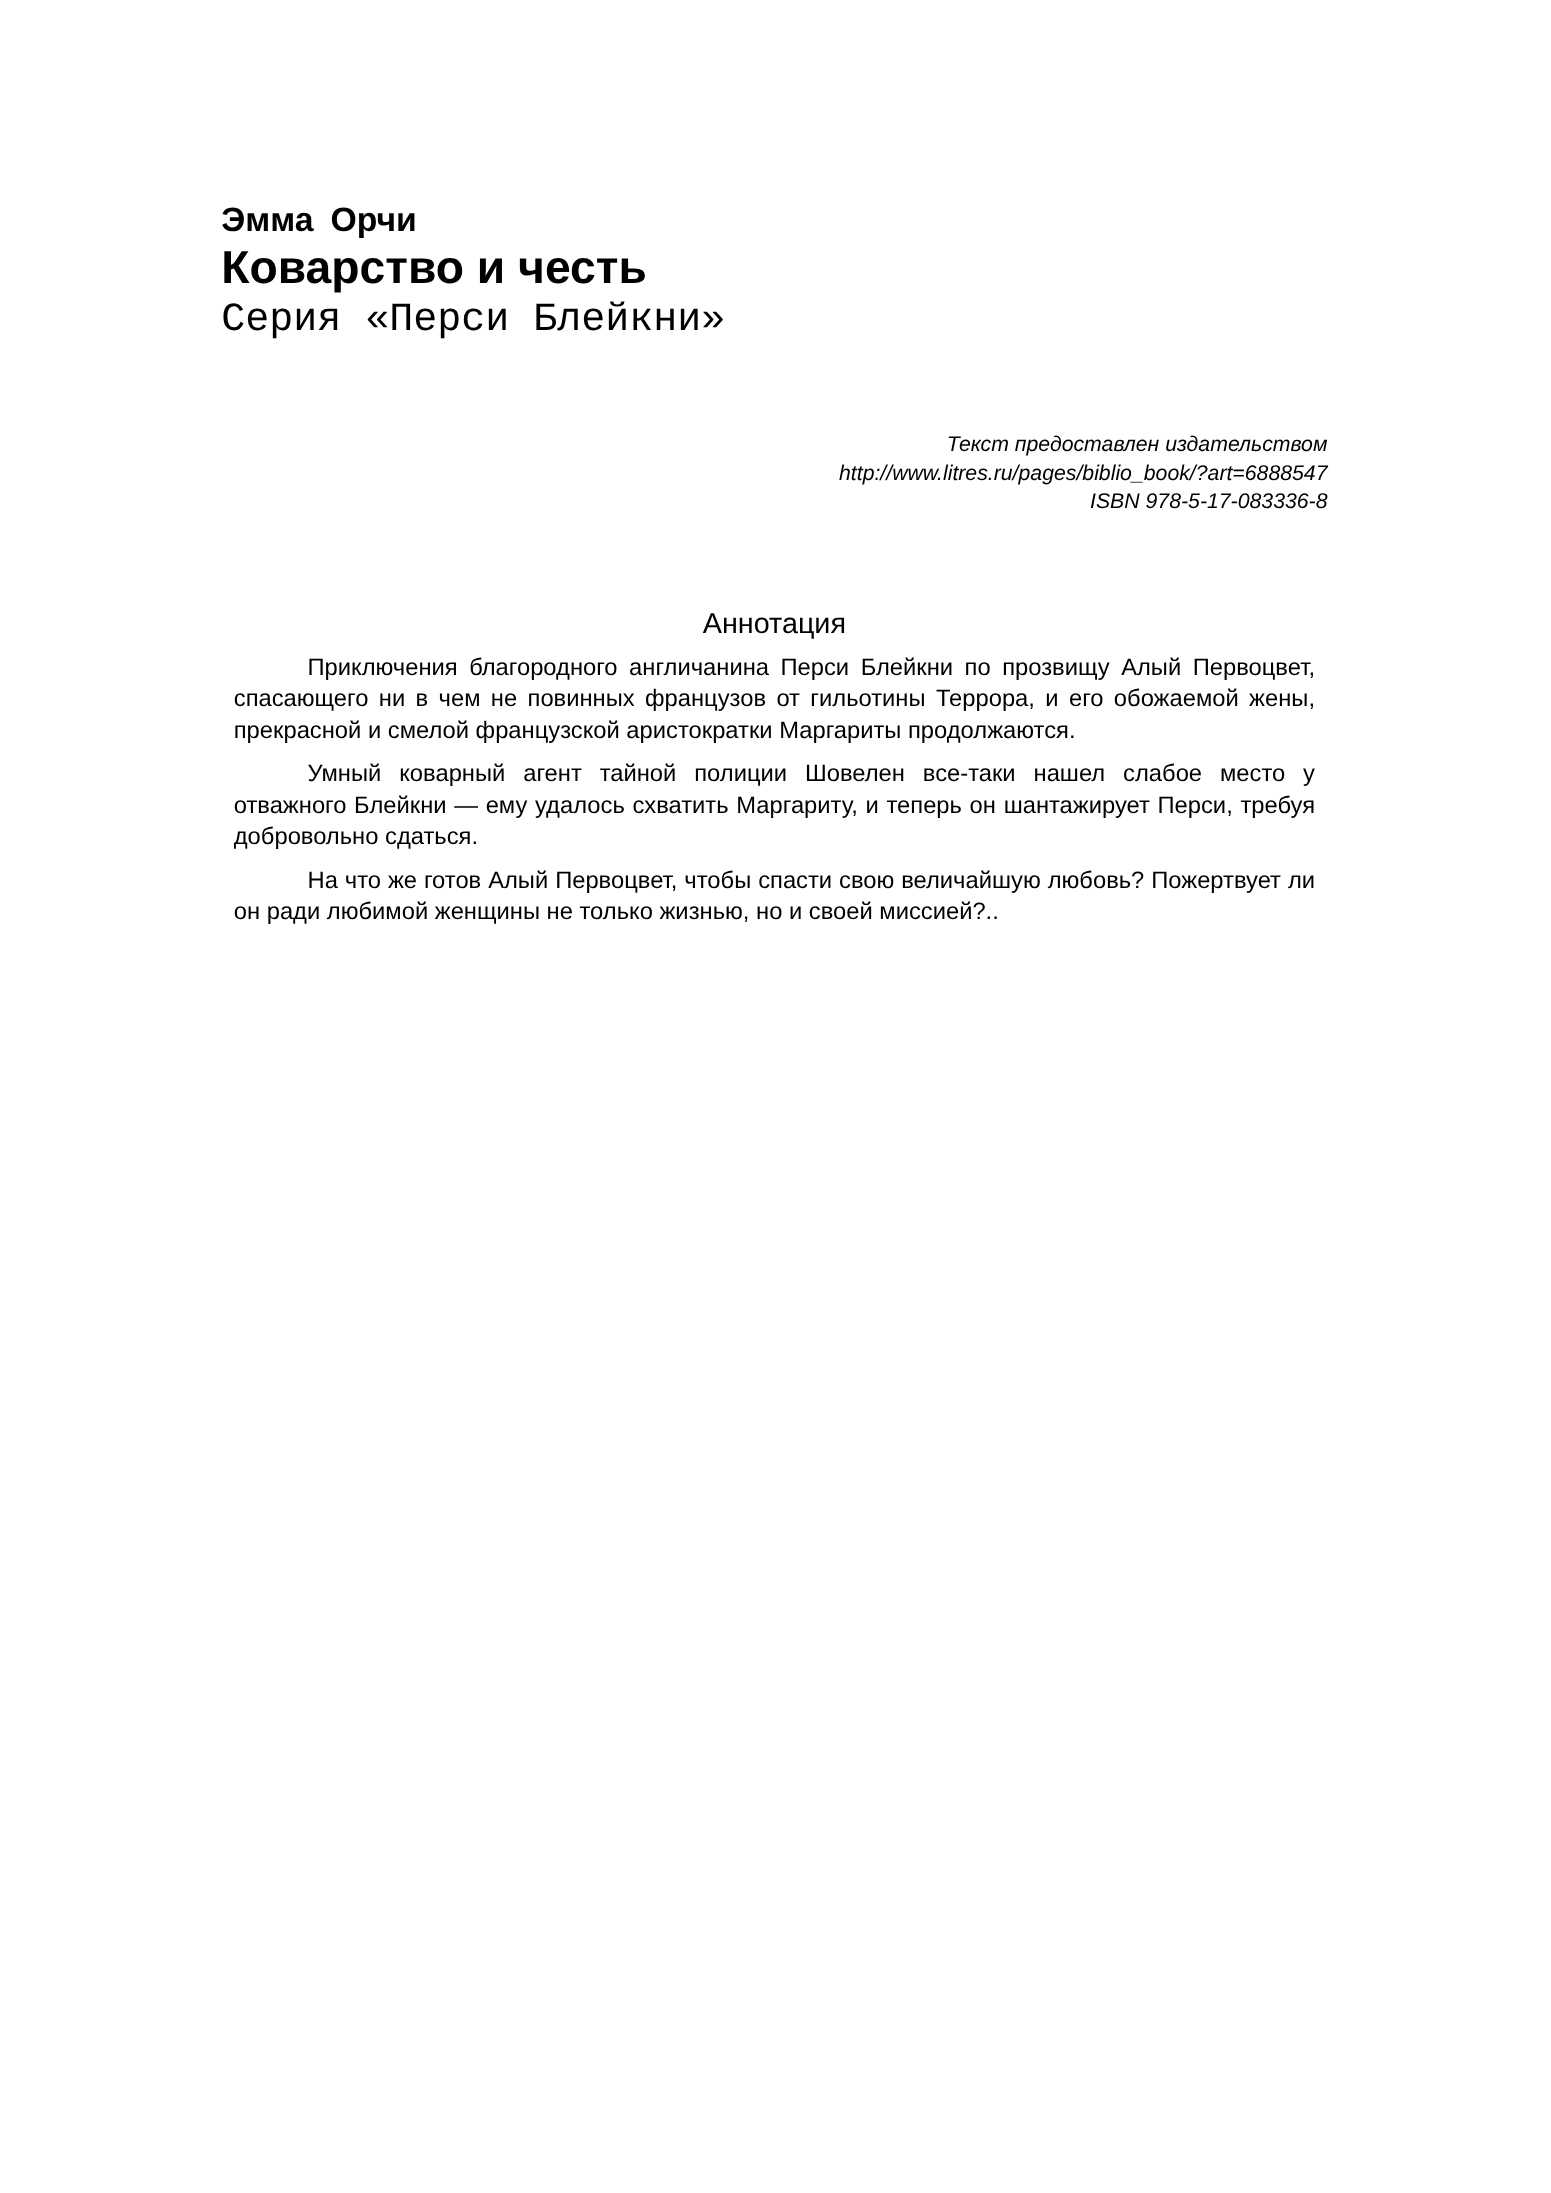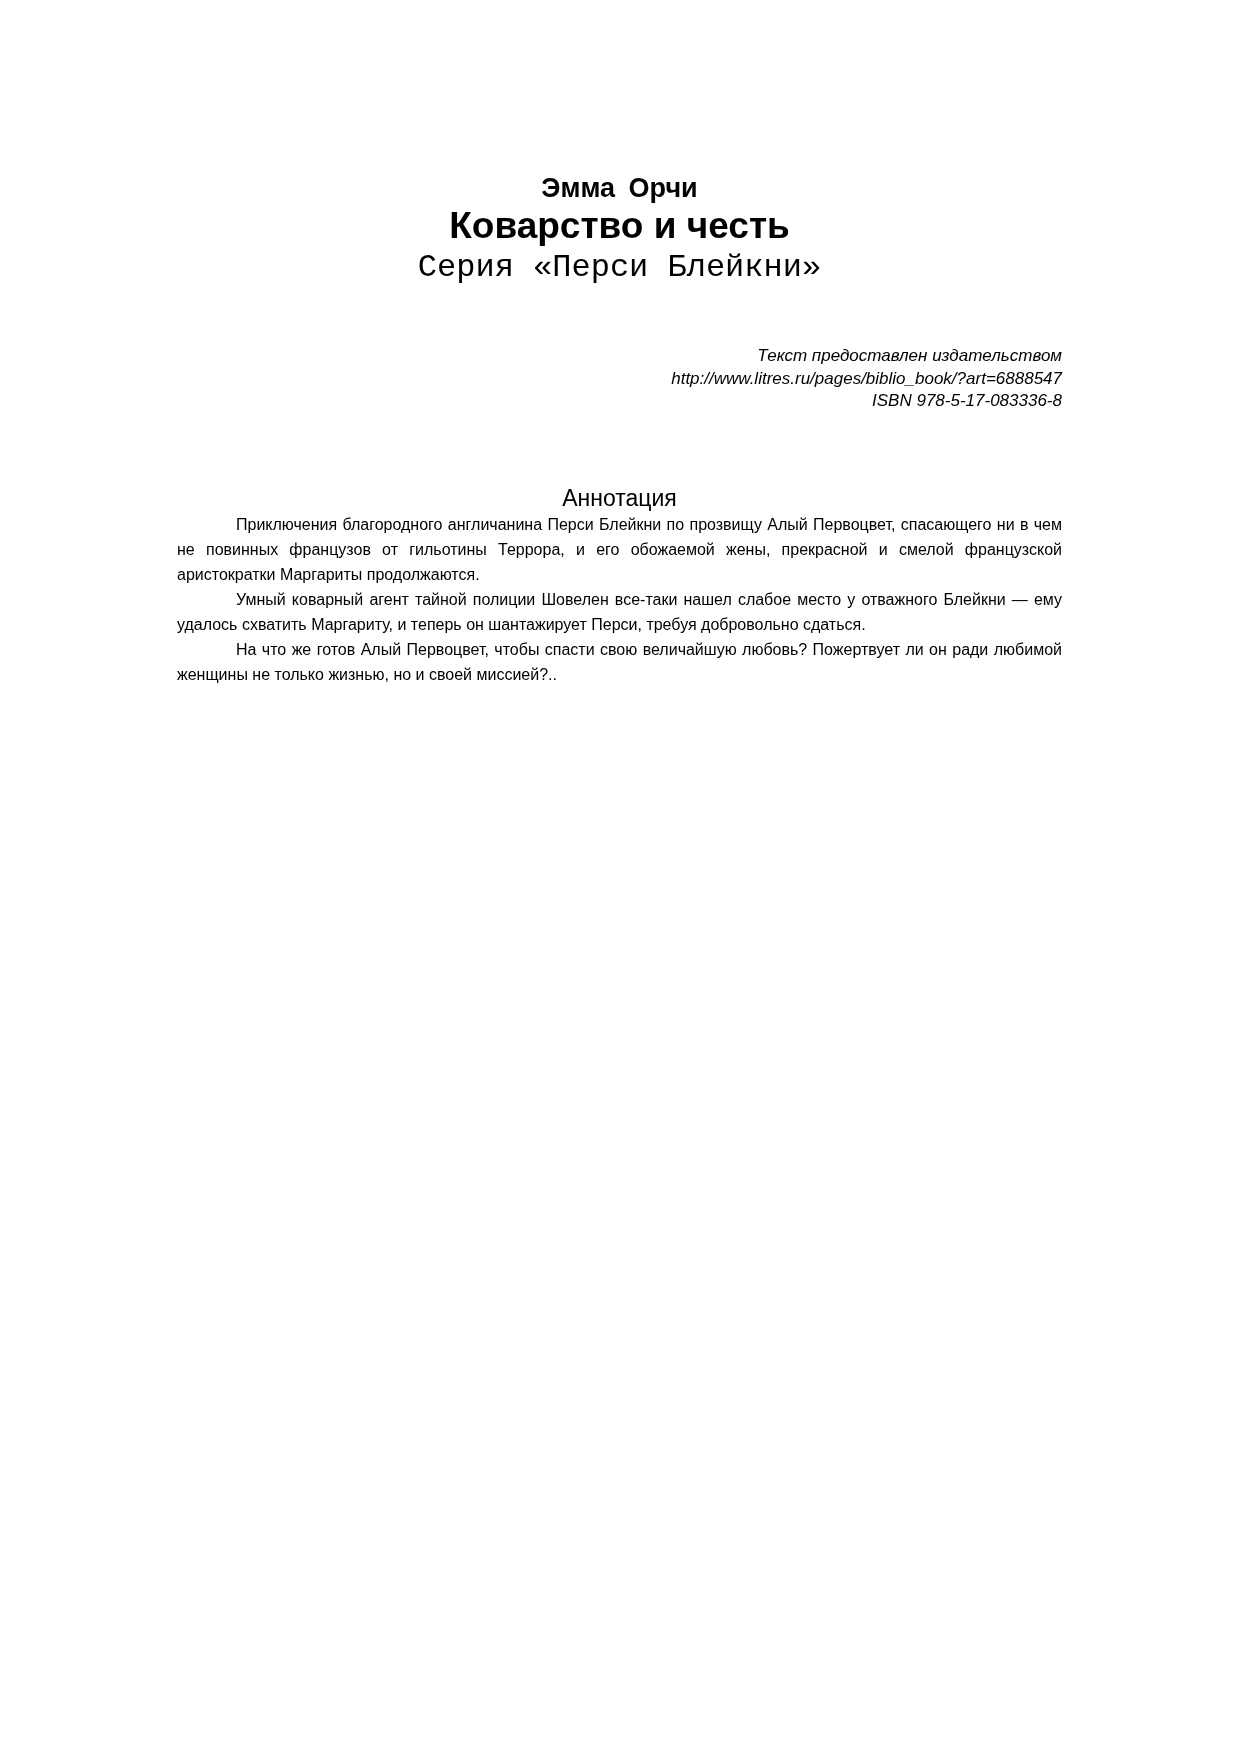--- a/index.html
+++ b/index.html
@@ -16,24 +16,24 @@
       font-family: "Liberation Sans", "DejaVu Sans", sans-serif;
     }
     .page {
       position: absolute;
       left: 177px;
       top: 0;
       width: 885px;
     }
     .title-block {
       position: absolute;
-      top: 172px;
+      top: 160px;
       left: 0;
       width: 885px;
-      text-align: center;
+      text-align: left;
     }
     .author {
       font-weight: bold;
       font-size: 27px;
       line-height: 32px;
       word-spacing: 6px;
       margin: 0;
     }
     .book-title {
       font-weight: bold;
@@ -66,22 +66,22 @@
       width: 885px;
     }
     .annotation-heading {
       text-align: center;
       font-weight: normal;
       font-size: 23px;
       line-height: 28px;
       margin: 0 0 0 0;
     }
     .annotation p {
-      margin: 0;
-      font-size: 16px;
+      margin: 10px;
+      font-size: 19px;
       line-height: 25px;
       text-align: justify;
       text-indent: 59px;
     }
   </style>
 </head>
 <body>
 
 <div class="page">
 

